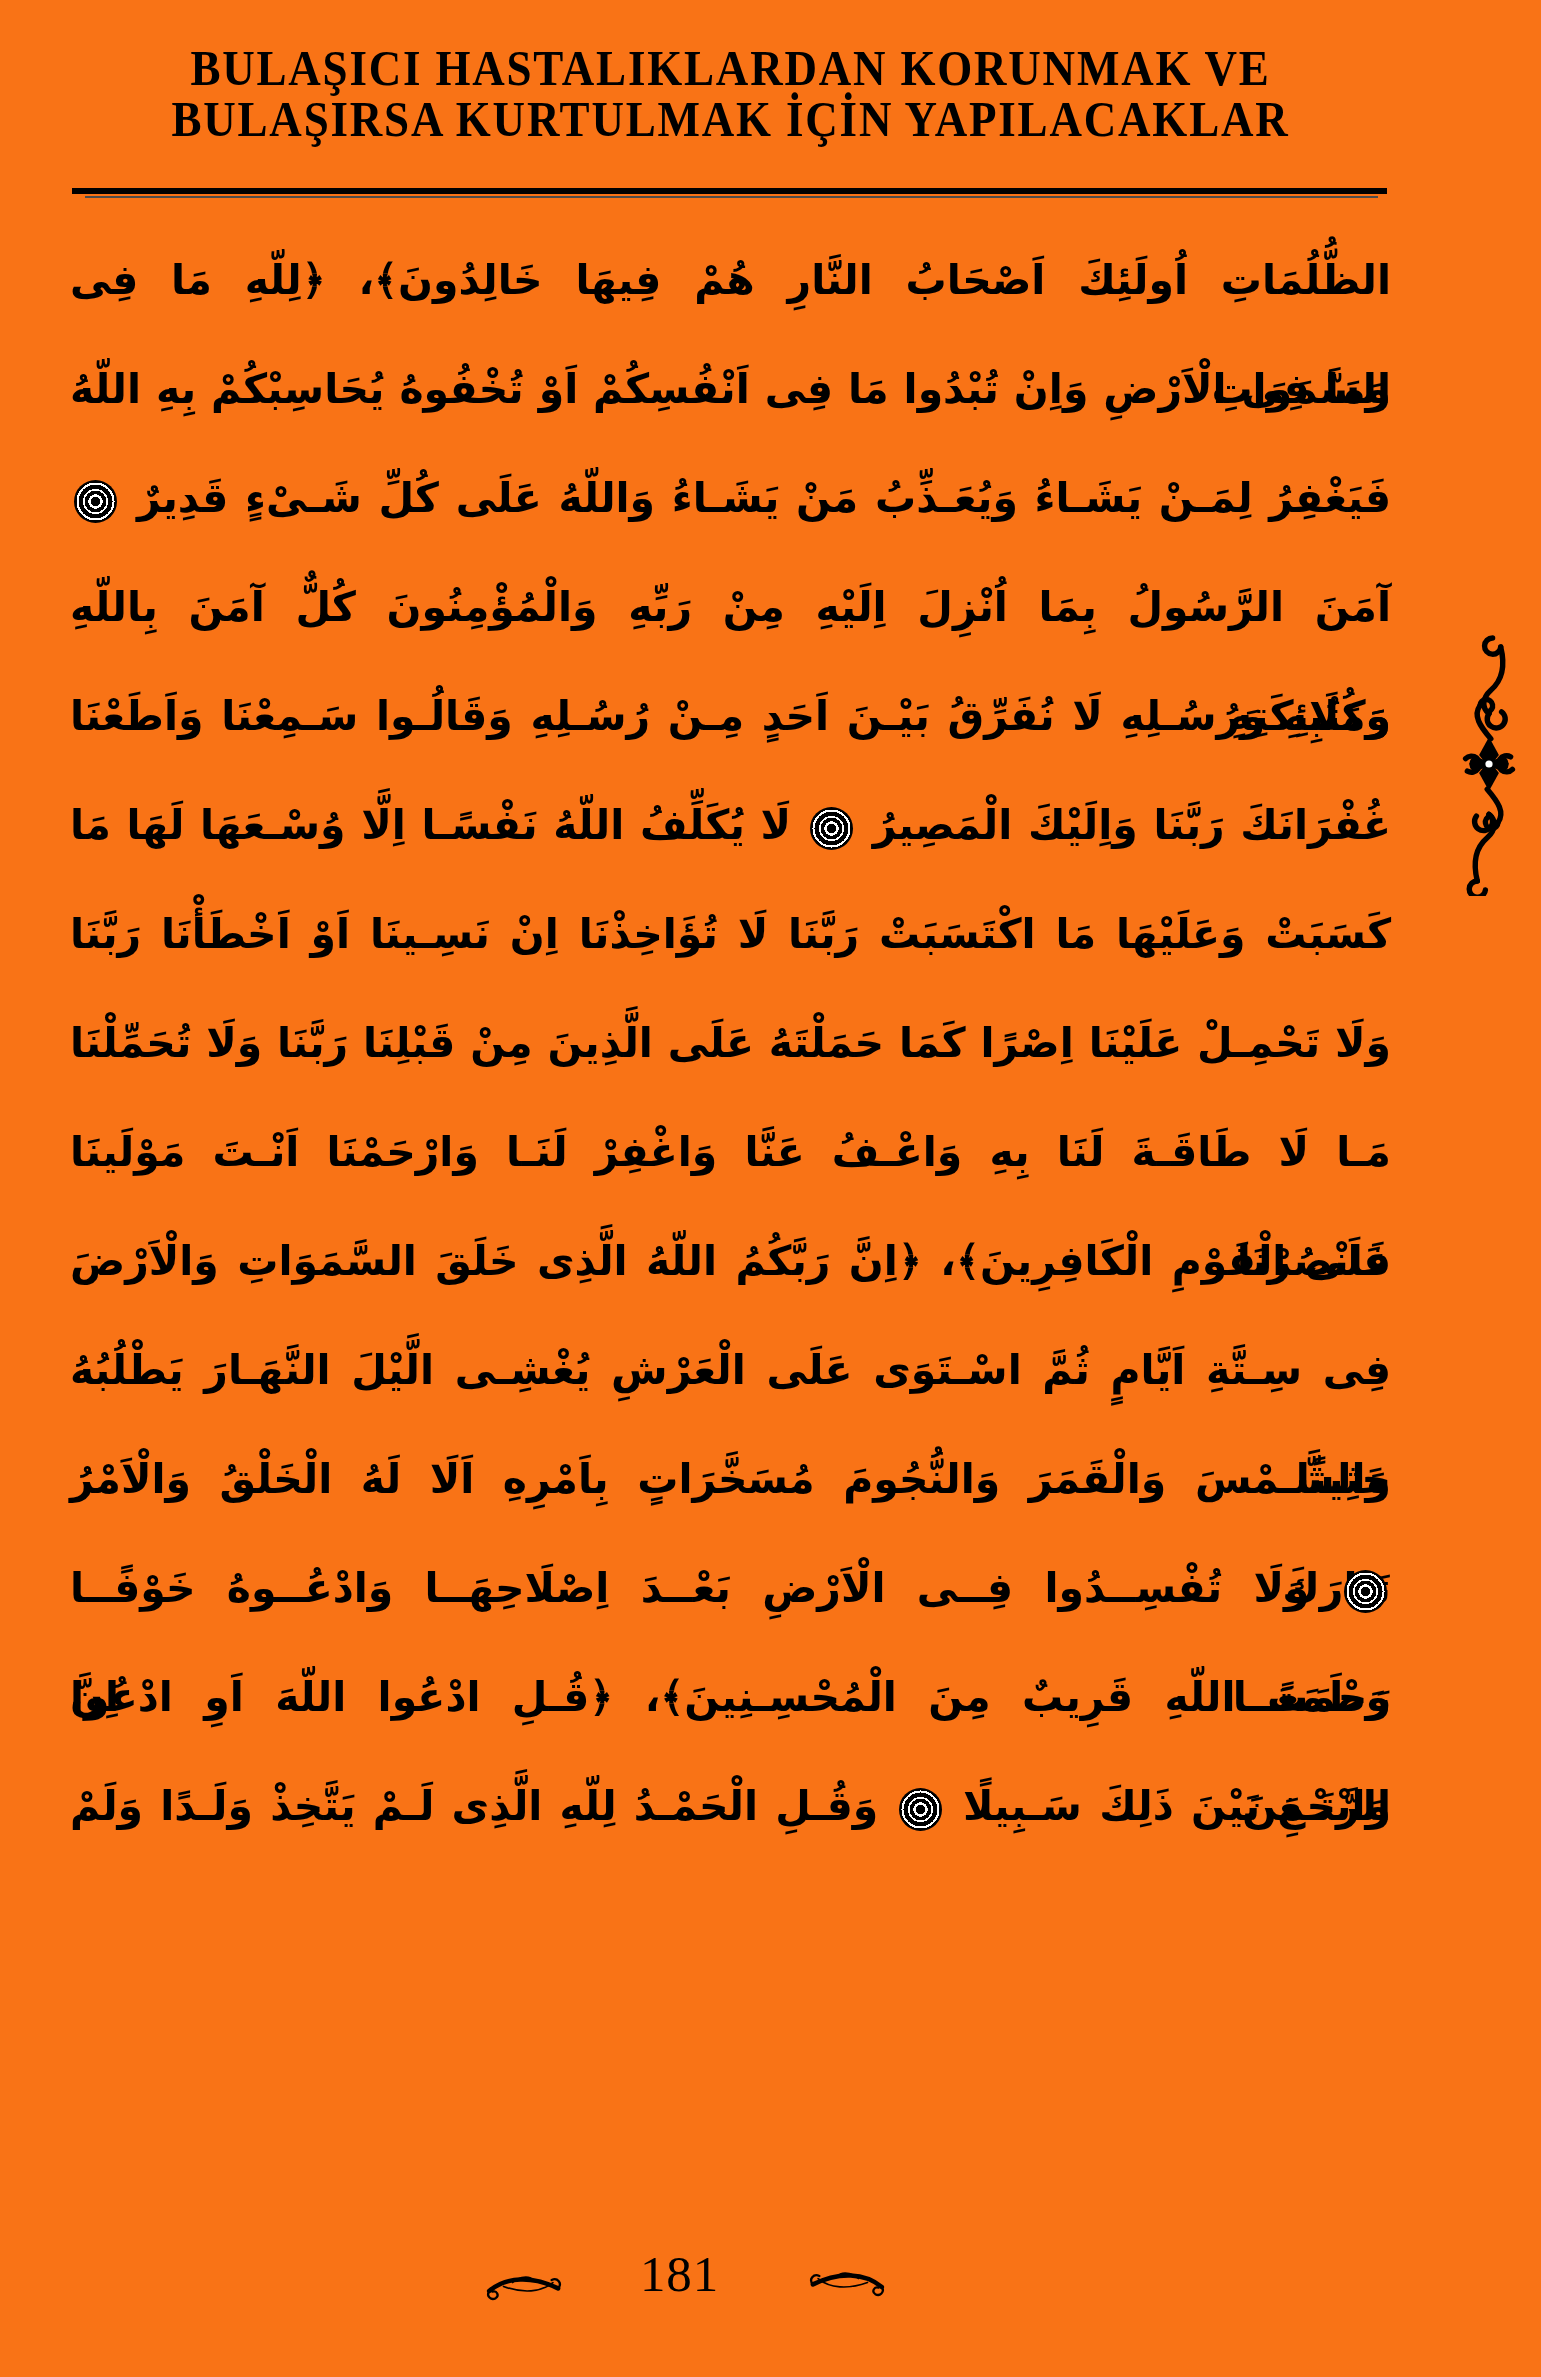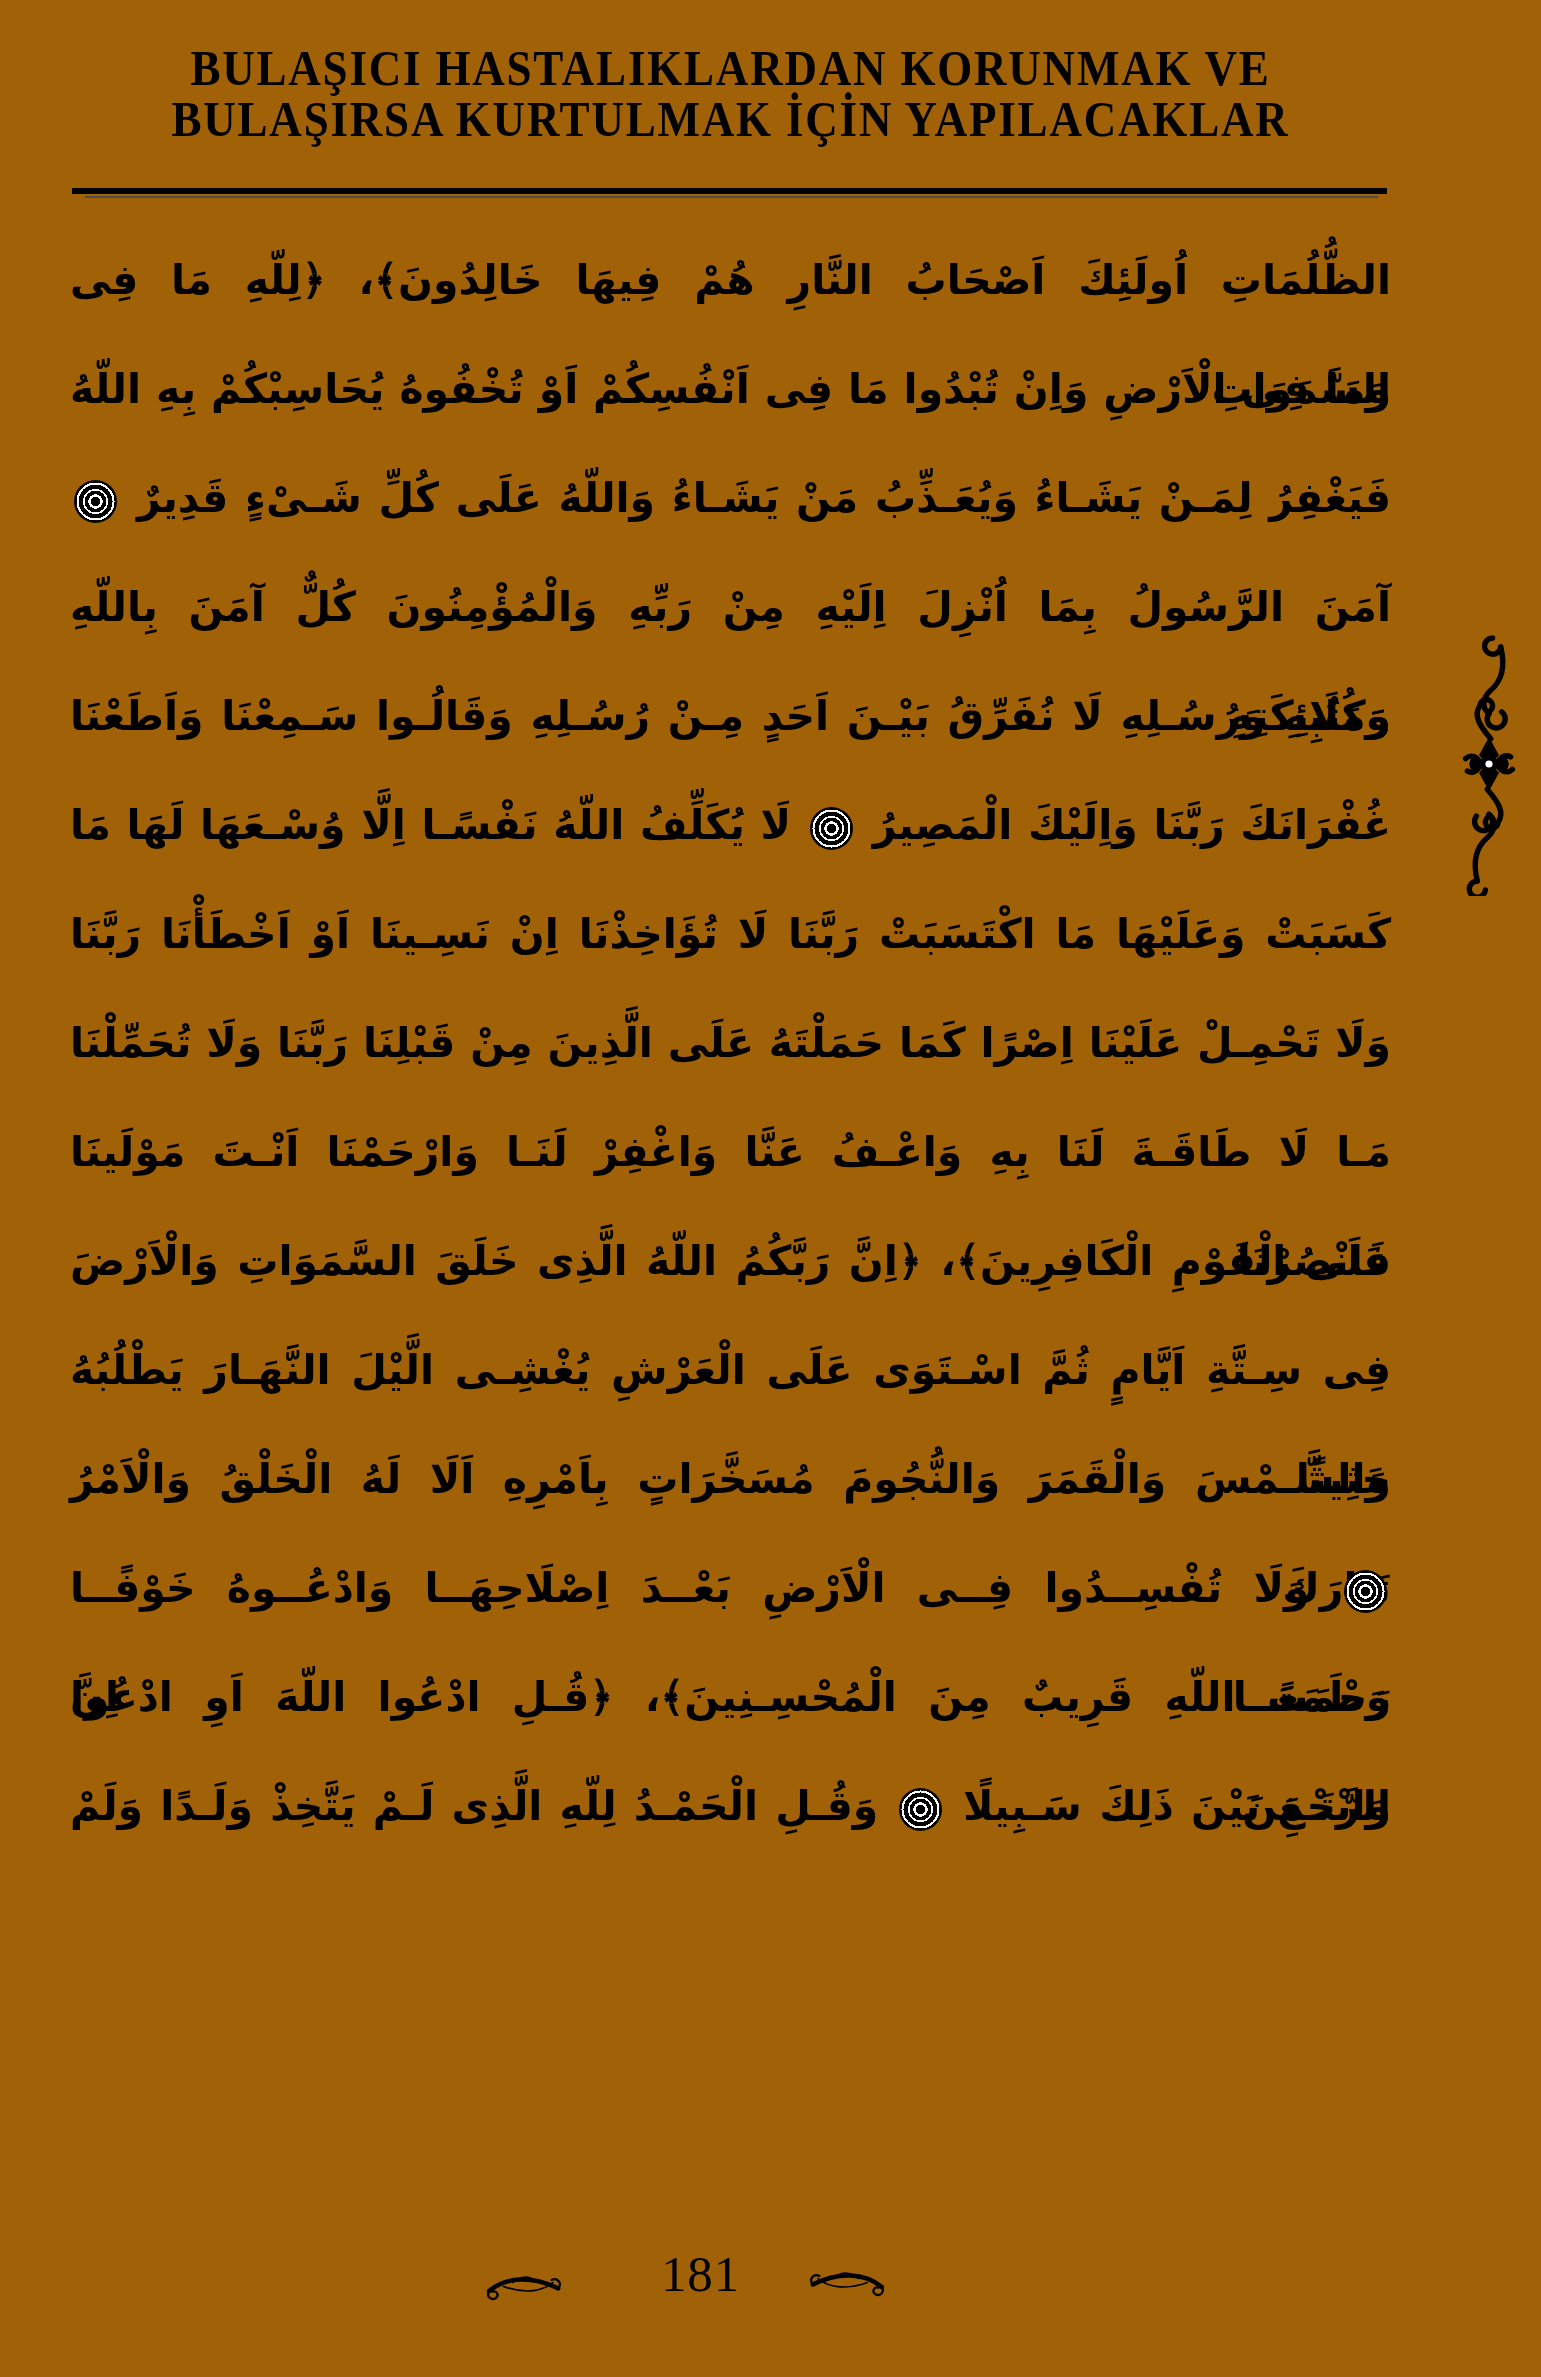--- a/index.html
+++ b/index.html
@@ -1,19 +1,19 @@
 <!DOCTYPE html>
 <html lang="tr" style="font-size:14.4px"><head>
 <meta charset="utf-8">
 <style>
   html,body{margin:0;padding:0;background:#e8e8e8;}
   .page{
     position:relative;
     width:1542px;height:2377px;
-    background:#a16207;
+    background:#f97316;
     overflow:hidden;
     font-family:"Liberation Serif", serif;
     color:#000;
   }
   
   .page-header{
     position:absolute;
     top:40px;left:70px;width:1321px;
     text-align:center;
   }
@@ -72,21 +72,21 @@
   
   .side-ornament{
     position:absolute;
     left:1453px;top:632px;
     width:72px;height:264px;
   }
   
   .footer{position:absolute;left:0;top:0;width:100%;height:100%;pointer-events:none;}
   .page-number{
     position:absolute;
-    left:659px;top:2240px;width:83px;
+    left:638px;top:2240px;width:83px;
     text-align:center;
     font-family:"Liberation Serif", serif;
     font-size:51px;
     line-height:69px;
     letter-spacing:0.9px;
   }
   .swash{position:absolute;width:78px;height:45px;}
   .swash-left{left:484px;top:2262px;}
   .swash-right{left:809px;top:2258px;transform:scaleX(-1);}
 </style>

